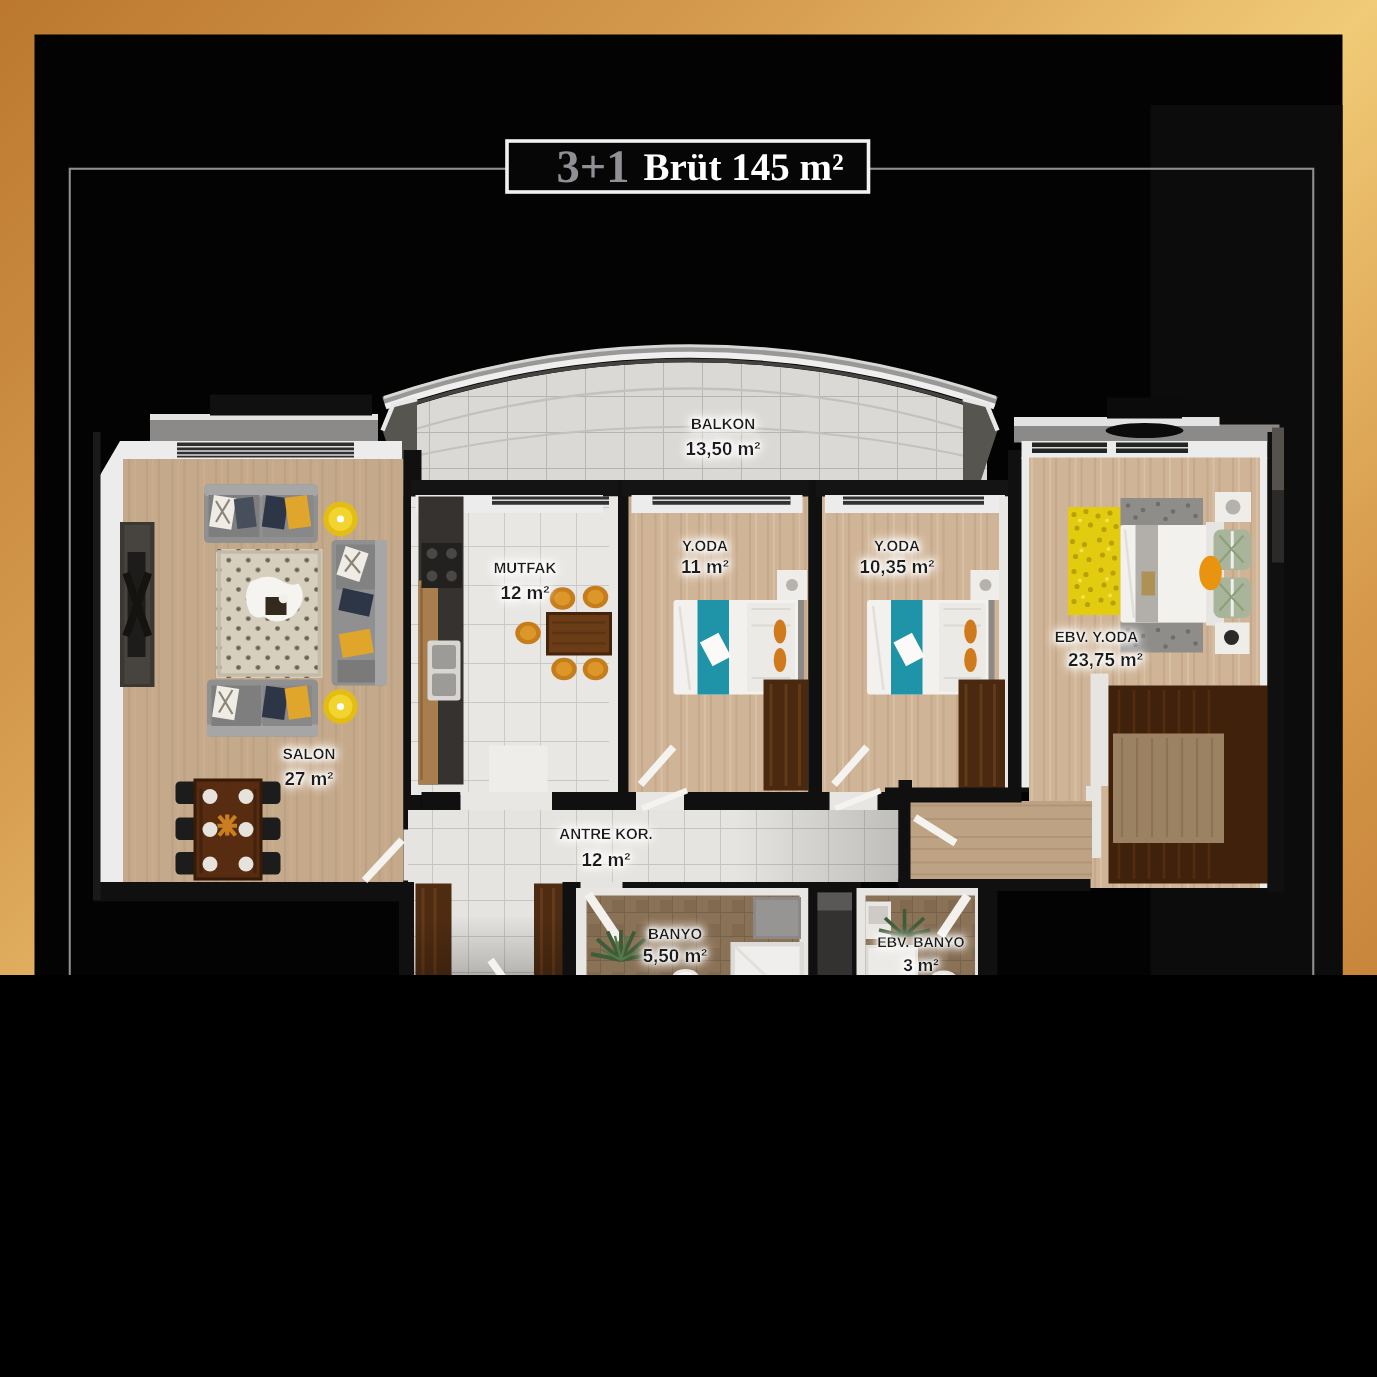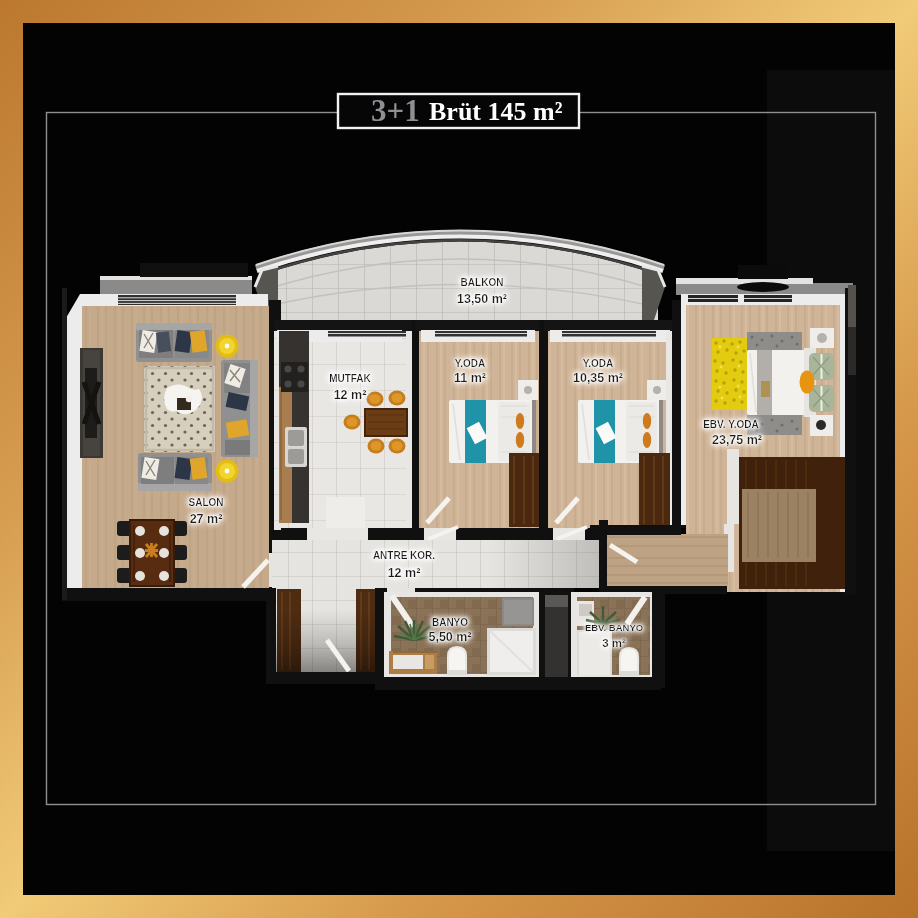--- a/index.html
+++ b/index.html
@@ -1,16 +1,16 @@
 <!DOCTYPE html>
 <html><head>
 <meta charset="utf-8">
 <style>
   html,body{margin:0;padding:0;background:#000;}
-  #stage{position:relative;width:918px;height:918px;overflow:hidden;
+  #stage{position:relative;width:918px;height:650px;overflow:hidden;
          font-family:"Liberation Sans", sans-serif;}
   svg{display:block;}
 </style>
 </head>
 <body>
 <div id="stage">
 <svg width="918" height="918" viewBox="0 0 918 918">
 <defs>
   <linearGradient id="gold" x1="0" y1="0" x2="1" y2="1">
     <stop offset="0" stop-color="#bb782e"></stop>

